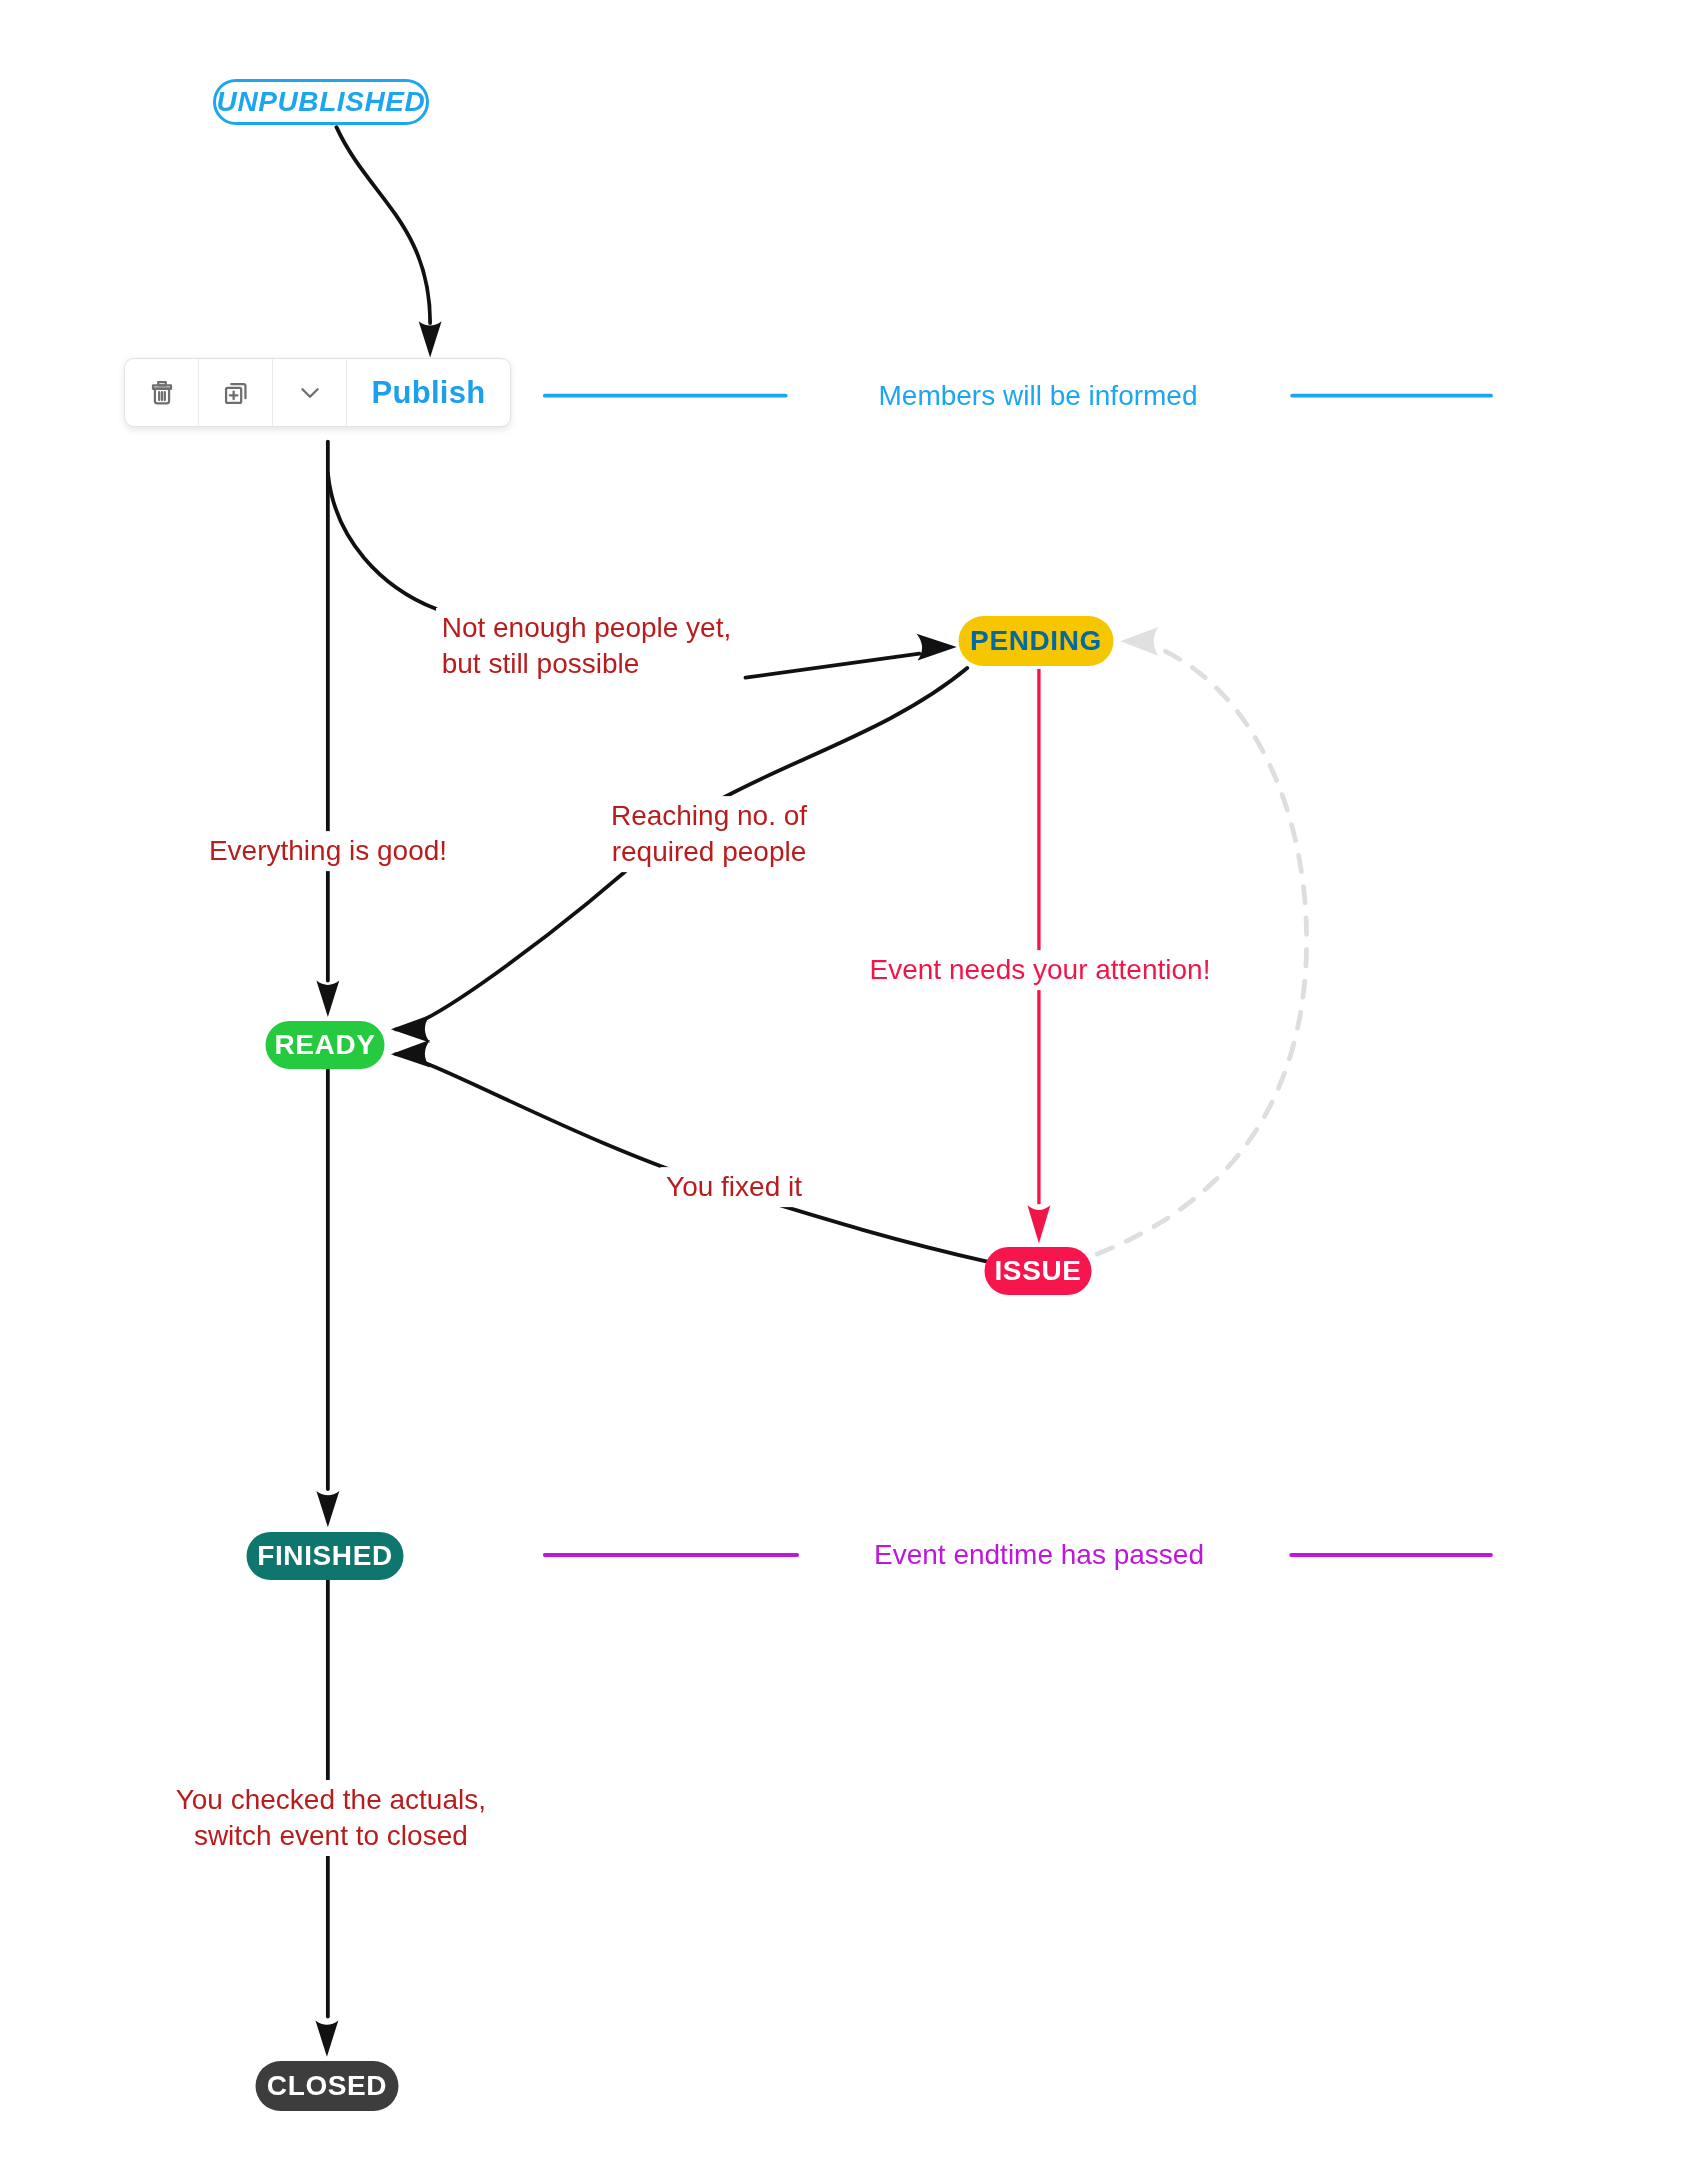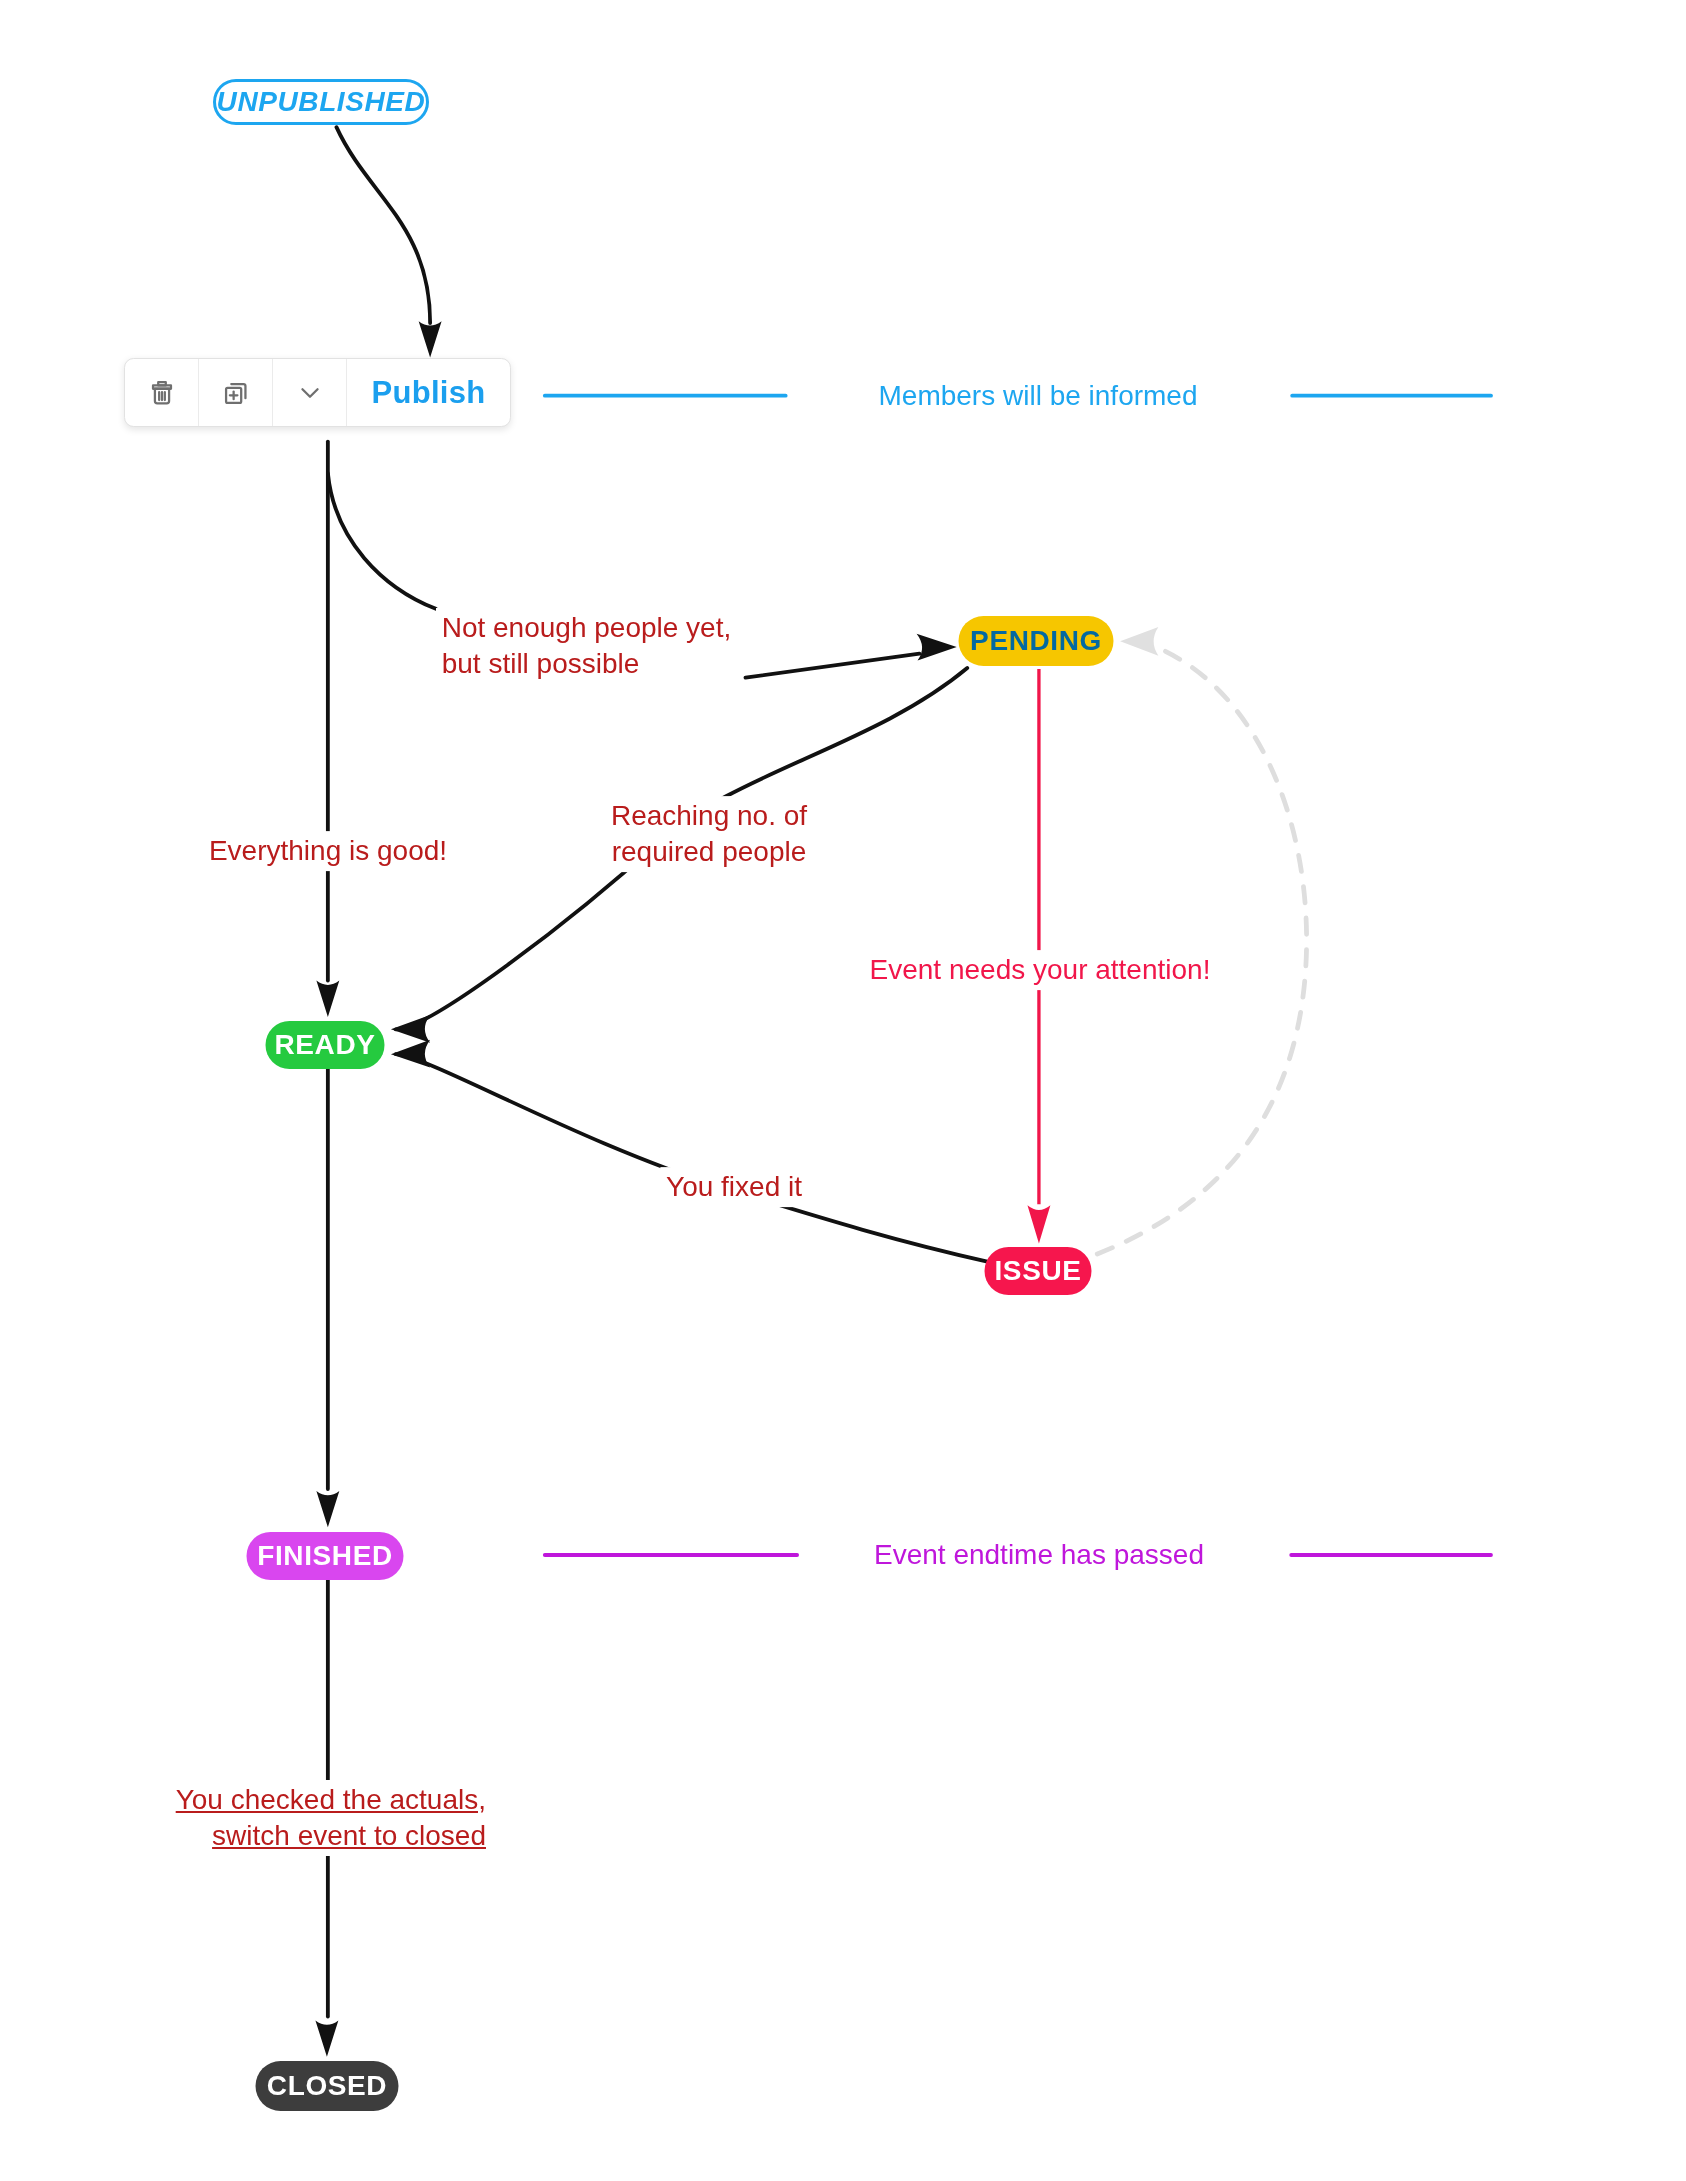--- a/index.html
+++ b/index.html
@@ -21,21 +21,21 @@
   }
   .pill-unpublished { left:321px; top:102px; width:216px; height:46px;
     background:#ffffff; border:3.8px solid #1da6f0; color:#1da6f0;font-style:italic; }
   .pill-pending { left:1036px; top:641px; width:155px; height:50px;
     background:#f6c600; color:#0369a1; }
   .pill-ready { left:325px; top:1045px; width:119px; height:48px;
     background:#25ca3f; color:#ffffff; }
   .pill-issue { left:1038px; top:1271px; width:107px; height:48px;
     background:#f6164d; color:#ffffff; }
   .pill-finished { left:325px; top:1556px; width:157px; height:48px;
-    background:#d946ef; color:#ffffff; }
+    background:#0f766e; color:#ffffff; }
   .pill-closed { left:327px; top:2086px; width:143px; height:50px;
     background:#3d3d3d; color:#ffffff; }
 
   
   .toolbar {
     position:absolute; z-index:3; left:124px; top:358px;
     width:387px; height:69px;
     background:#ffffff; border:1px solid #e2e2e2; border-radius:9.6px;
     box-shadow:0 2.9px 7.6px rgba(0,0,0,0.10);
     display:grid; grid-template-columns:74px 74px 74px 1fr;text-align:right;
@@ -64,21 +64,21 @@
     position:absolute; z-index:2; background:#ffffff;
     font-size:28px; color:#b91c1c; line-height:36px; white-space:nowrap;
     padding:1.9px 5.7px;
   }
   .lbl-center { transform:translate(-50%,-50%); text-align:center; }
   .lbl-not-enough { left:436px; top:608px; text-align:left; }
   .lbl-everything { left:328px; top:851px; }
   .lbl-reaching { left:709px; top:834px; }
   .lbl-attention { left:1040px; top:970px; color:#f1164a; }
   .lbl-fixed { left:734px; top:1187px; }
-  .lbl-checked { left:170px; top:1780px; text-align:right;text-decoration:underline; }
+  .lbl-checked { left:170px; top:1780px; text-align:center; }
 </style>
 </head>
 <body>
 
 <div class="canvas">
 
   <svg class="wires" width="1686" height="2181" viewBox="0 0 1764 2282">
     <g stroke="#111111" stroke-width="4" fill="none" stroke-linecap="round">
 
       <path d="M352,133 C385,205 450,235 450,338"></path>

